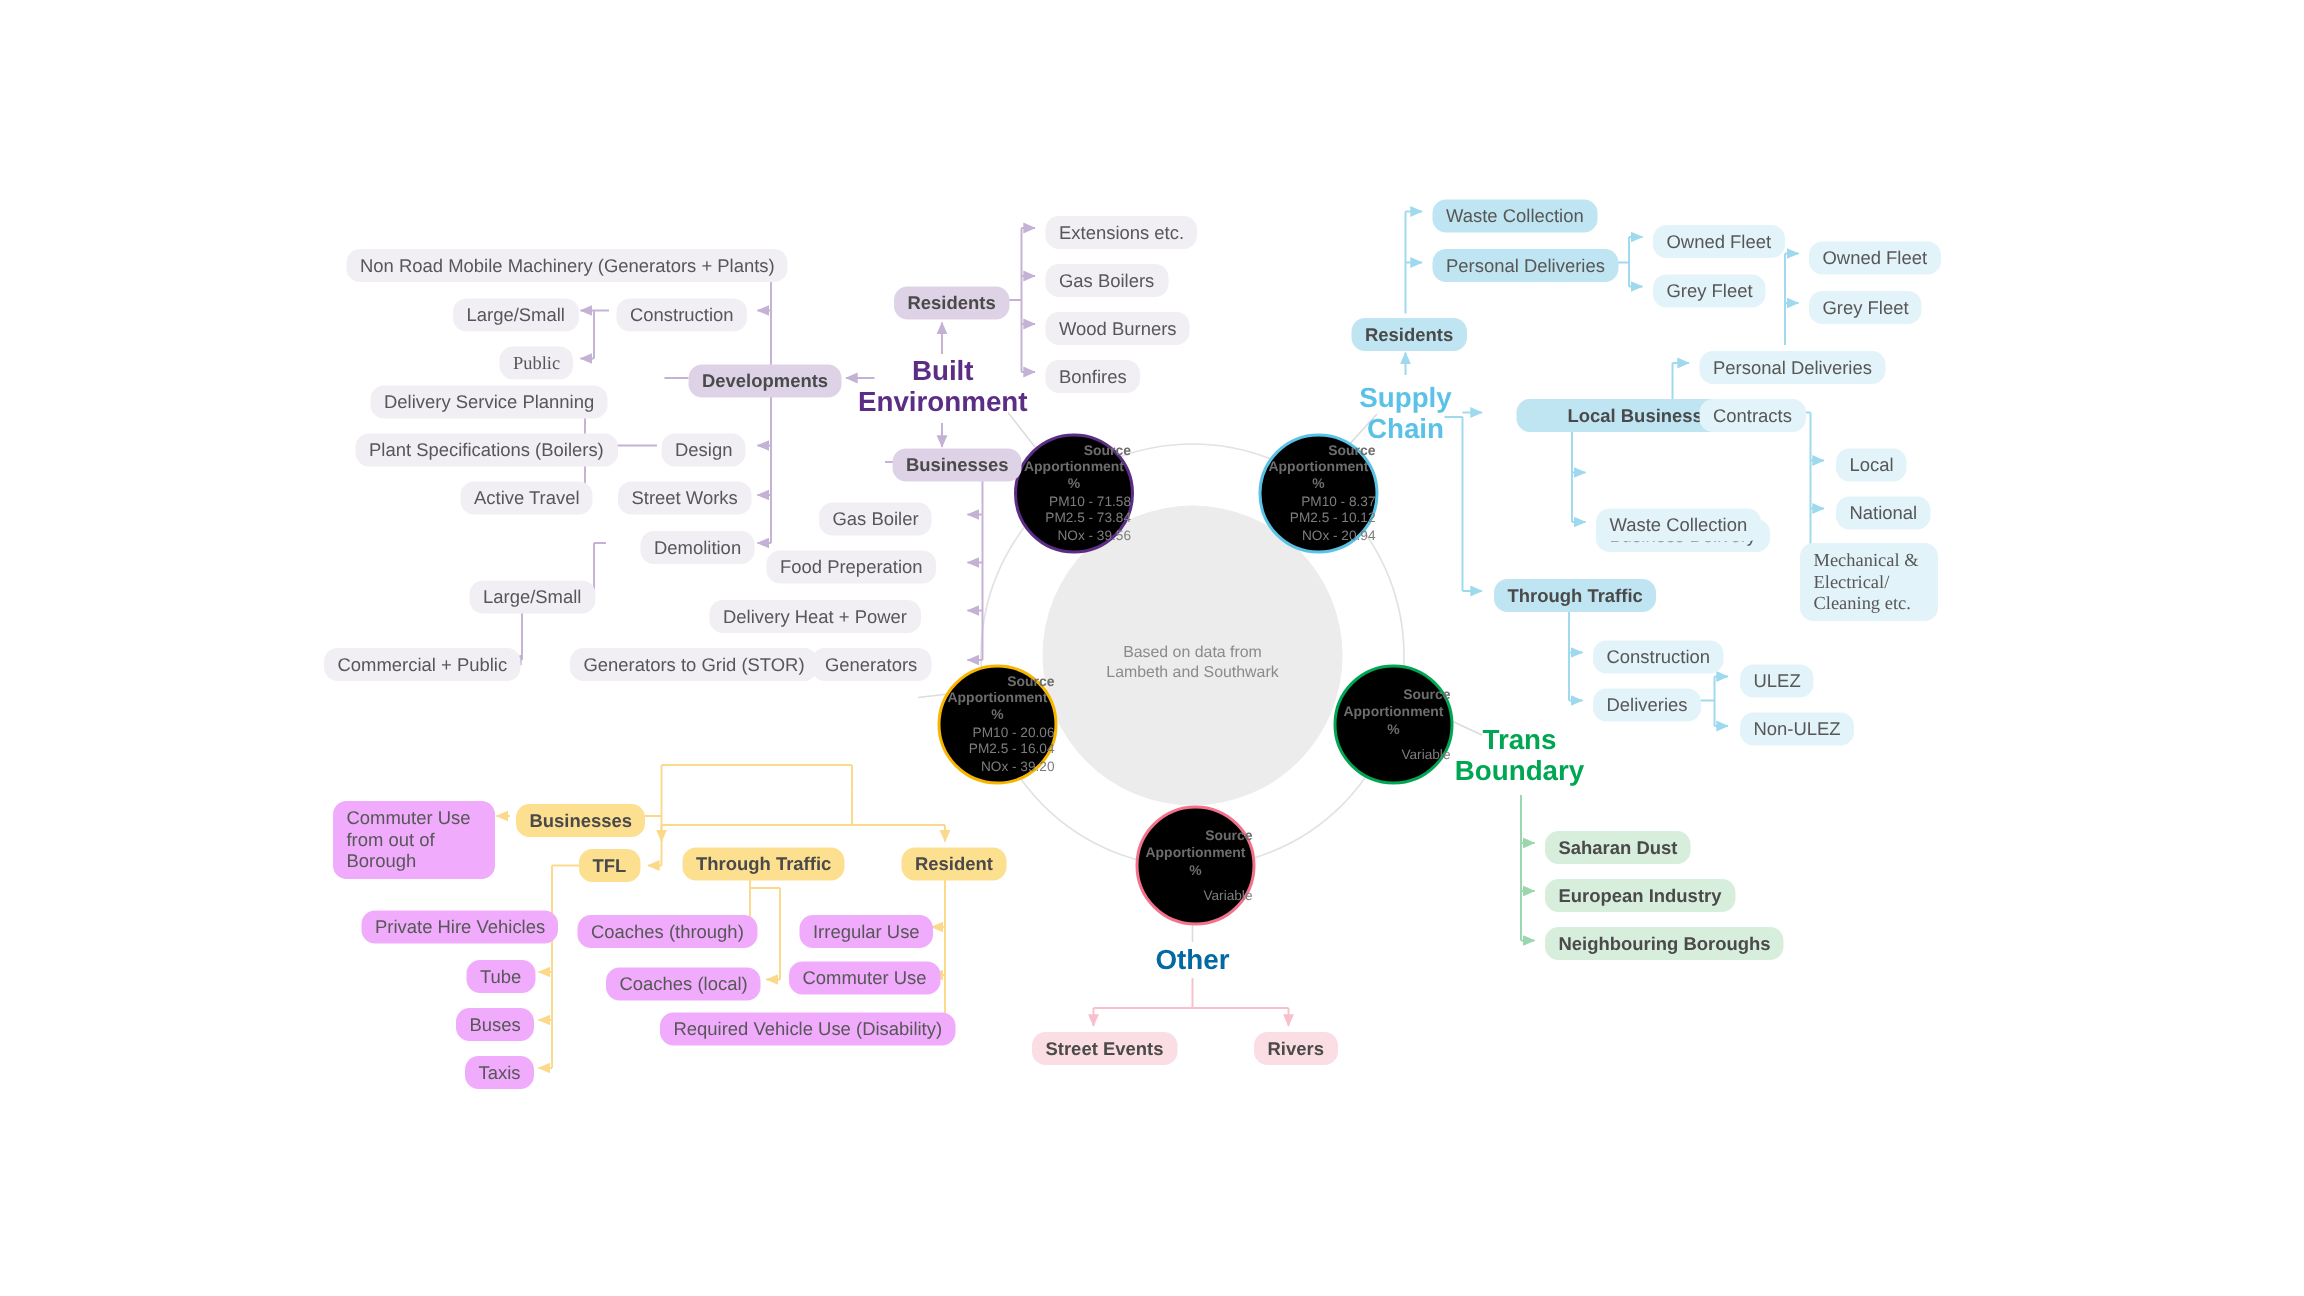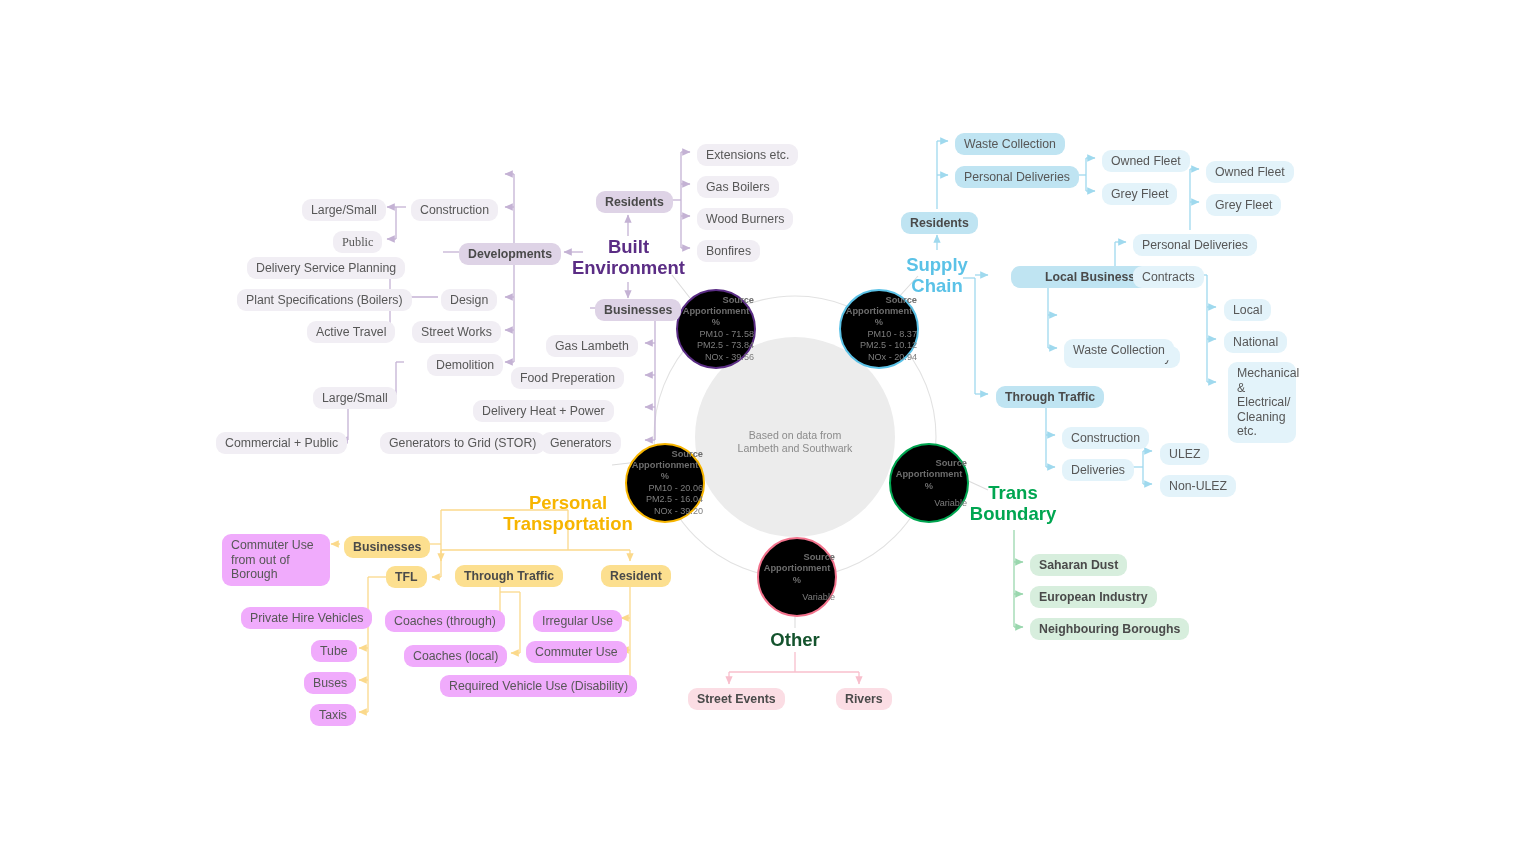--- a/index.html
+++ b/index.html
@@ -21,21 +21,21 @@
   .y-strong {background:#fcdf8f;}
   .g-pale   {background:#d7eedd;}
   .k-pale   {background:#fbdde4;}
 
   .branch{position:absolute;font-weight:bold;font-size:18.5px;line-height:21px;white-space:nowrap;}
   .branch.ctr{text-align:center;}
   .c-purple{color:#5b2d85;}
   .c-blue  {color:#5bc2e7;}
   .c-yellow{color:#f7b500;}
   .c-green {color:#00a651;}
-  .c-pink  {color:#14532d;}
+  .c-pink  {color:#0369a1;}
 
   #hub{position:absolute;left:695px;top:337px;width:200px;height:200px;border-radius:50%;
        background:#ececec;display:flex;flex-direction:column;align-items:center;justify-content:center;}
   #hub .t{font-size:19.5px;font-weight:bold;color:#555;line-height:24px;text-align:center;}
   #hub .s{margin-top:9px;font-size:10.6px;color:#8b8b8b;line-height:13px;text-align:center;}
 
   .sc{position:absolute;border-radius:50%;display:flex;flex-direction:column;
       align-items:flex-end;justify-content:center;text-align:center;background:#000000;}
   .sc .h{font-size:9.3px;font-weight:bold;color:#6d6d6d;line-height:11.4px;}
   .sc .v{font-size:9.1px;color:#7d7d7d;line-height:11.6px;}
@@ -274,59 +274,56 @@
   <div class="branch ctr c-purple" style="left:566px;top:236px;width:125px;">
     <div>Built</div>
     <div>Environment</div>
   </div>
 
   <div class="branch ctr c-blue" style="left:895px;top:254px;width:84px;">
     <div>Supply</div>
     <div>Chain</div>
   </div>
 
-  <div class="branch ctr c-yellow" style="left:463px;top:492px;width:210px;">
-    <div>Personal</div>
-    <div>Transportation</div>
-  </div>
 
   <div class="branch ctr c-green" style="left:955px;top:482px;width:116px;">
     <div>Trans</div>
     <div>Boundary</div>
   </div>
 
   <div class="branch ctr c-pink" style="left:750px;top:629px;width:90px;">
     <div>Other</div>
   </div>
 
   <div class="node bold p-strong" style="left:596px;top:191px;">Residents</div>
   <div class="node bold p-strong" style="left:595px;top:299px;">Businesses</div>
   <div class="node bold p-strong" style="left:459px;top:243px;">Developments</div>
 
   <div class="node p-pale" style="left:697px;top:144px;">Extensions etc.</div>
   <div class="node p-pale" style="left:697px;top:176px;">Gas Boilers</div>
   <div class="node p-pale" style="left:697px;top:208px;">Wood Burners</div>
   <div class="node p-pale" style="left:697px;top:240px;">Bonfires</div>
 
+  <div class="node p-pale" style="left:231px;top:166px;">Non Road Mobile Machinery (Generators + Plants)</div>
   <div class="node p-pale" style="left:411px;top:199px;">Construction</div>
   <div class="node p-pale" style="left:441px;top:289px;">Design</div>
   <div class="node p-pale" style="left:412px;top:321px;">Street Works</div>
   <div class="node p-pale" style="left:427px;top:354px;">Demolition</div>
 
   <div class="node p-pale" style="left:302px;top:199px;">Large/Small</div>
   <div class="node p-pale" style="left:333px;top:231px;font-family:Liberation Serif, serif;">Public</div>
 
   <div class="node p-pale" style="left:247px;top:257px;">Delivery Service Planning</div>
   <div class="node p-pale" style="left:237px;top:289px;">Plant Specifications (Boilers)</div>
   <div class="node p-pale" style="left:307px;top:321px;">Active Travel</div>
 
   <div class="node p-pale" style="left:313px;top:387px;">Large/Small</div>
   <div class="node p-pale" style="left:216px;top:432px;">Commercial + Public</div>
 
-  <div class="node p-pale" style="left:546px;top:335px;">Gas Lambeth</div>
+  <div class="node p-pale" style="left:546px;top:335px;">Gas Boiler</div>
   <div class="node p-pale" style="left:511px;top:367px;">Food Preperation</div>
   <div class="node p-pale" style="left:473px;top:400px;">Delivery Heat + Power</div>
   <div class="node p-pale" style="left:541px;top:432px;">Generators</div>
   <div class="node p-pale" style="left:380px;top:432px;">Generators to Grid (STOR)</div>
 
   <div class="node bold b-strong" style="left:901px;top:212px;">Residents</div>
   <div class="node b-strong" style="left:955px;top:133px;">Waste Collection</div>
   <div class="node b-strong" style="left:955px;top:166px;">Personal Deliveries</div>
   <div class="node b-pale" style="left:1102px;top:150px;">Owned Fleet</div>
   <div class="node b-pale" style="left:1102px;top:183px;">Grey Fleet</div>
@@ -335,21 +332,21 @@
   <div class="node b-pale" style="left:1133px;top:234px;">Personal Deliveries</div>
   <div class="node b-pale" style="left:1133px;top:266px;">Contracts</div>
   <div class="node b-pale" style="left:1064px;top:307px;margin-top:39px;">Business Delivery</div>
   <div class="node b-pale" style="left:1064px;top:339px;">Waste Collection</div>
 
   <div class="node b-pale" style="left:1206px;top:161px;">Owned Fleet</div>
   <div class="node b-pale" style="left:1206px;top:194px;">Grey Fleet</div>
 
   <div class="node b-pale" style="left:1224px;top:299px;">Local</div>
   <div class="node b-pale" style="left:1224px;top:331px;">National</div>
-  <div class="node b-pale multi" style="left:1228px;top:362px;width:68px;">Mechanical &amp; Electrical/ Cleaning etc.</div>
+  <div class="node b-pale multi" style="left:1200px;top:362px;width:92px;font-family:Liberation Serif, serif;">Mechanical &amp; Electrical/ Cleaning etc.</div>
 
   <div class="node bold b-strong" style="left:996px;top:386px;">Through Traffic</div>
   <div class="node b-pale" style="left:1062px;top:427px;">Construction</div>
   <div class="node b-pale" style="left:1062px;top:459px;">Deliveries</div>
   <div class="node b-pale" style="left:1160px;top:443px;">ULEZ</div>
   <div class="node b-pale" style="left:1160px;top:475px;">Non-ULEZ</div>
 
   <div class="node bold g-pale" style="left:1030px;top:554px;">Saharan Dust</div>
   <div class="node bold g-pale" style="left:1030px;top:586px;">European Industry</div>
   <div class="node bold g-pale" style="left:1030px;top:618px;">Neighbouring Boroughs</div>

